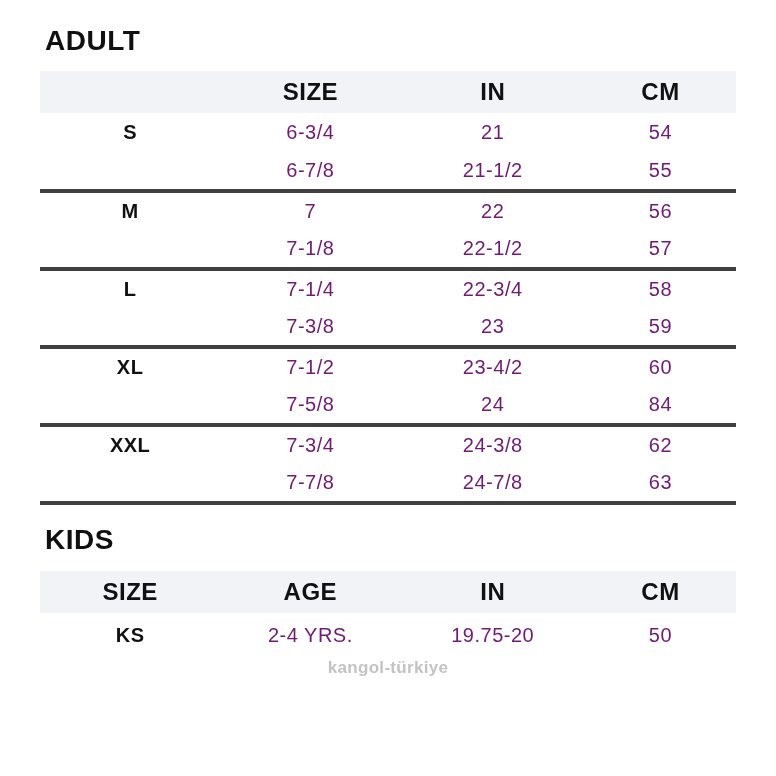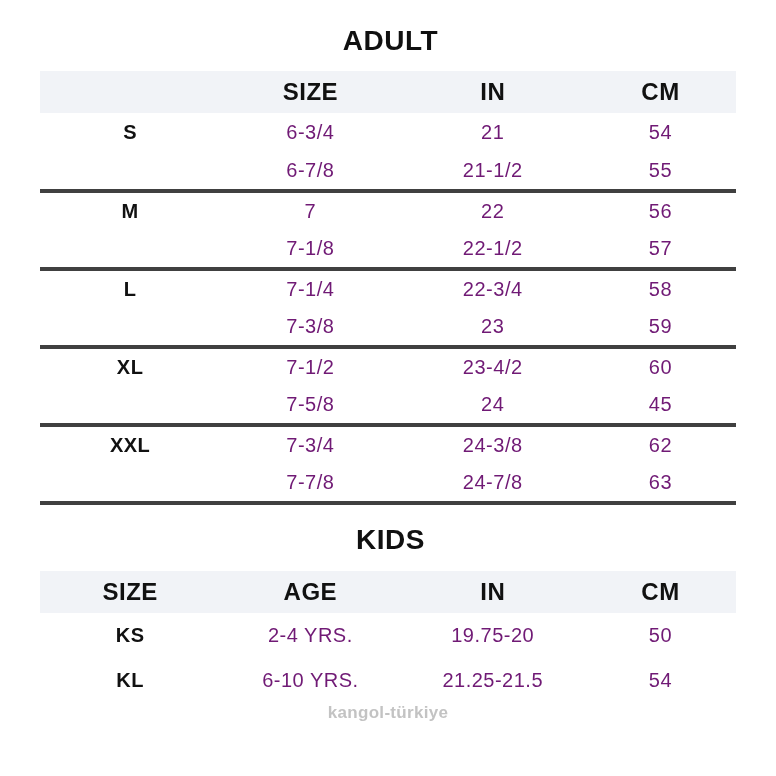--- a/index.html
+++ b/index.html
@@ -11,21 +11,20 @@
   }
   .page { padding: 0 40px; }
 
   .section-title {
     font-size: 28px;
     font-weight: 800;
     color: #101010;
     letter-spacing: 0.5px;
     line-height: 1;
     margin-left: 5px;
-    text-align: center;
   }
   .adult-title { padding-top: 27px; margin-bottom: 16px; }
   .kids-title  { padding-top: 21px; margin-bottom: 17px; }
 
   table {
     width: 100%;
     border-collapse: collapse;
     table-layout: fixed;
   }
   col.c1 { width: 25.9%; }
@@ -135,21 +134,21 @@
       <tr>
         <td class="row-label">XL</td>
         <td>7-1/2</td>
         <td>23-4/2</td>
         <td>60</td>
       </tr>
       <tr class="group-end">
         <td class="row-label"></td>
         <td>7-5/8</td>
         <td>24</td>
-        <td>45</td>
+        <td>84</td>
       </tr>
       <tr>
         <td class="row-label">XXL</td>
         <td>7-3/4</td>
         <td>24-3/8</td>
         <td>62</td>
       </tr>
       <tr class="group-end">
         <td class="row-label"></td>
         <td>7-7/8</td>
@@ -176,24 +175,18 @@
         <th>CM</th>
       </tr>
     </thead>
     <tbody>
       <tr>
         <td class="row-label">KS</td>
         <td>2-4 YRS.</td>
         <td>19.75-20</td>
         <td>50</td>
       </tr>
-      <tr>
-        <td class="row-label">KL</td>
-        <td>6-10 YRS.</td>
-        <td>21.25-21.5</td>
-        <td>54</td>
-      </tr>
     </tbody>
   </table>
 
   <div class="watermark">kangol-türkiye</div>
 
 </div>
 
 </body></html>

